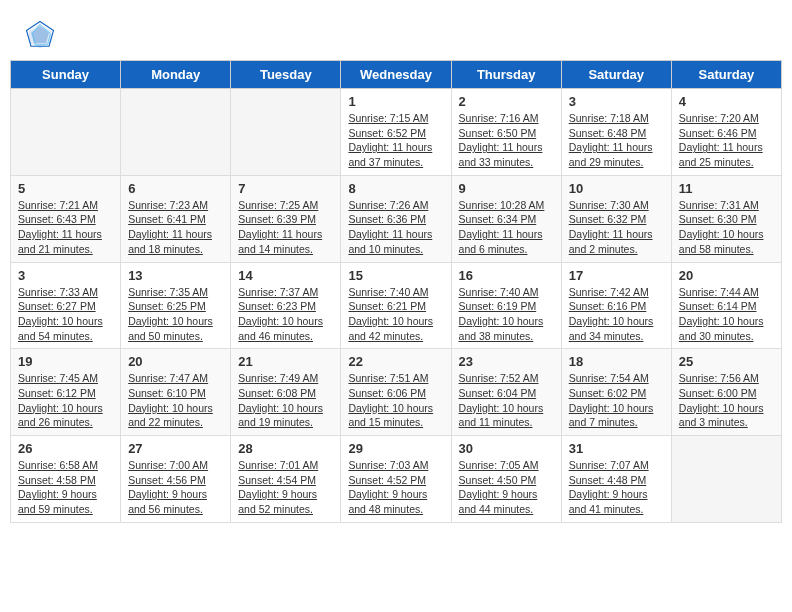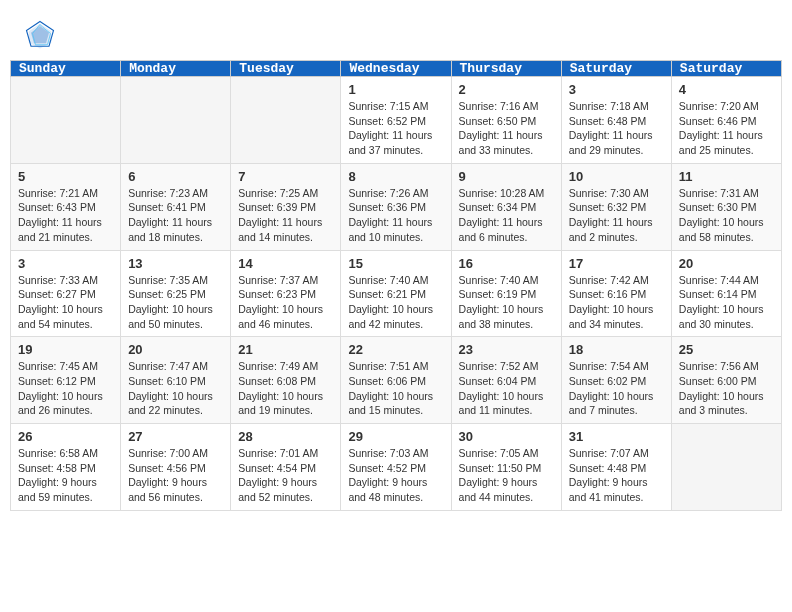--- a/index.html
+++ b/index.html
@@ -48,25 +48,24 @@
       color: #555;
     }
     .calendar {
       width: 100%;
       border-collapse: collapse;
       margin-top: 5px;
     }
     .calendar th {
       background-color: #1565c0;
       color: white;
-      text-align: left;
-      padding: 0 8px;
+      text-align: center;
+      padding: 6px 8px;
       font-size: 13px;
       border: 1px solid #ccc;
-      font-family: Liberation Mono, monospace;
     }
     .calendar td {
       vertical-align: top;
       padding: 5px 7px;
       border: 1px solid #ddd;
       width: calc(100% / 7);
       height: 80px;
       font-size: 11px;
       color: #333;
       background: #fff;
@@ -77,20 +76,21 @@
     .day-number {
       font-size: 13px;
       font-weight: bold;
       display: block;
       margin-bottom: 2px;
     }
     .day-info {
       font-size: 10.5px;
       line-height: 1.4;
       color: #333;
+      text-decoration: underline;
     }
     .empty-cell {
       background: #f5f5f5 !important;
     }
   </style>
 </head>
 <body>
 
 <div class="header">
   <div class="logo">
@@ -306,21 +306,21 @@
         </td>
         <td>
           <span class="day-number">29</span>
           <div class="day-info">Sunrise: 7:03 AM
 Sunset: 4:52 PM
 Daylight: 9 hours and 48 minutes.</div>
         </td>
         <td>
           <span class="day-number">30</span>
           <div class="day-info">Sunrise: 7:05 AM
-Sunset: 11:50 PM
+Sunset: 4:50 PM
 Daylight: 9 hours and 44 minutes.</div>
         </td>
         <td>
           <span class="day-number">31</span>
           <div class="day-info">Sunrise: 7:07 AM
 Sunset: 4:48 PM
 Daylight: 9 hours and 41 minutes.</div>
         </td>
         <td class="empty-cell"></td>
       </tr>

